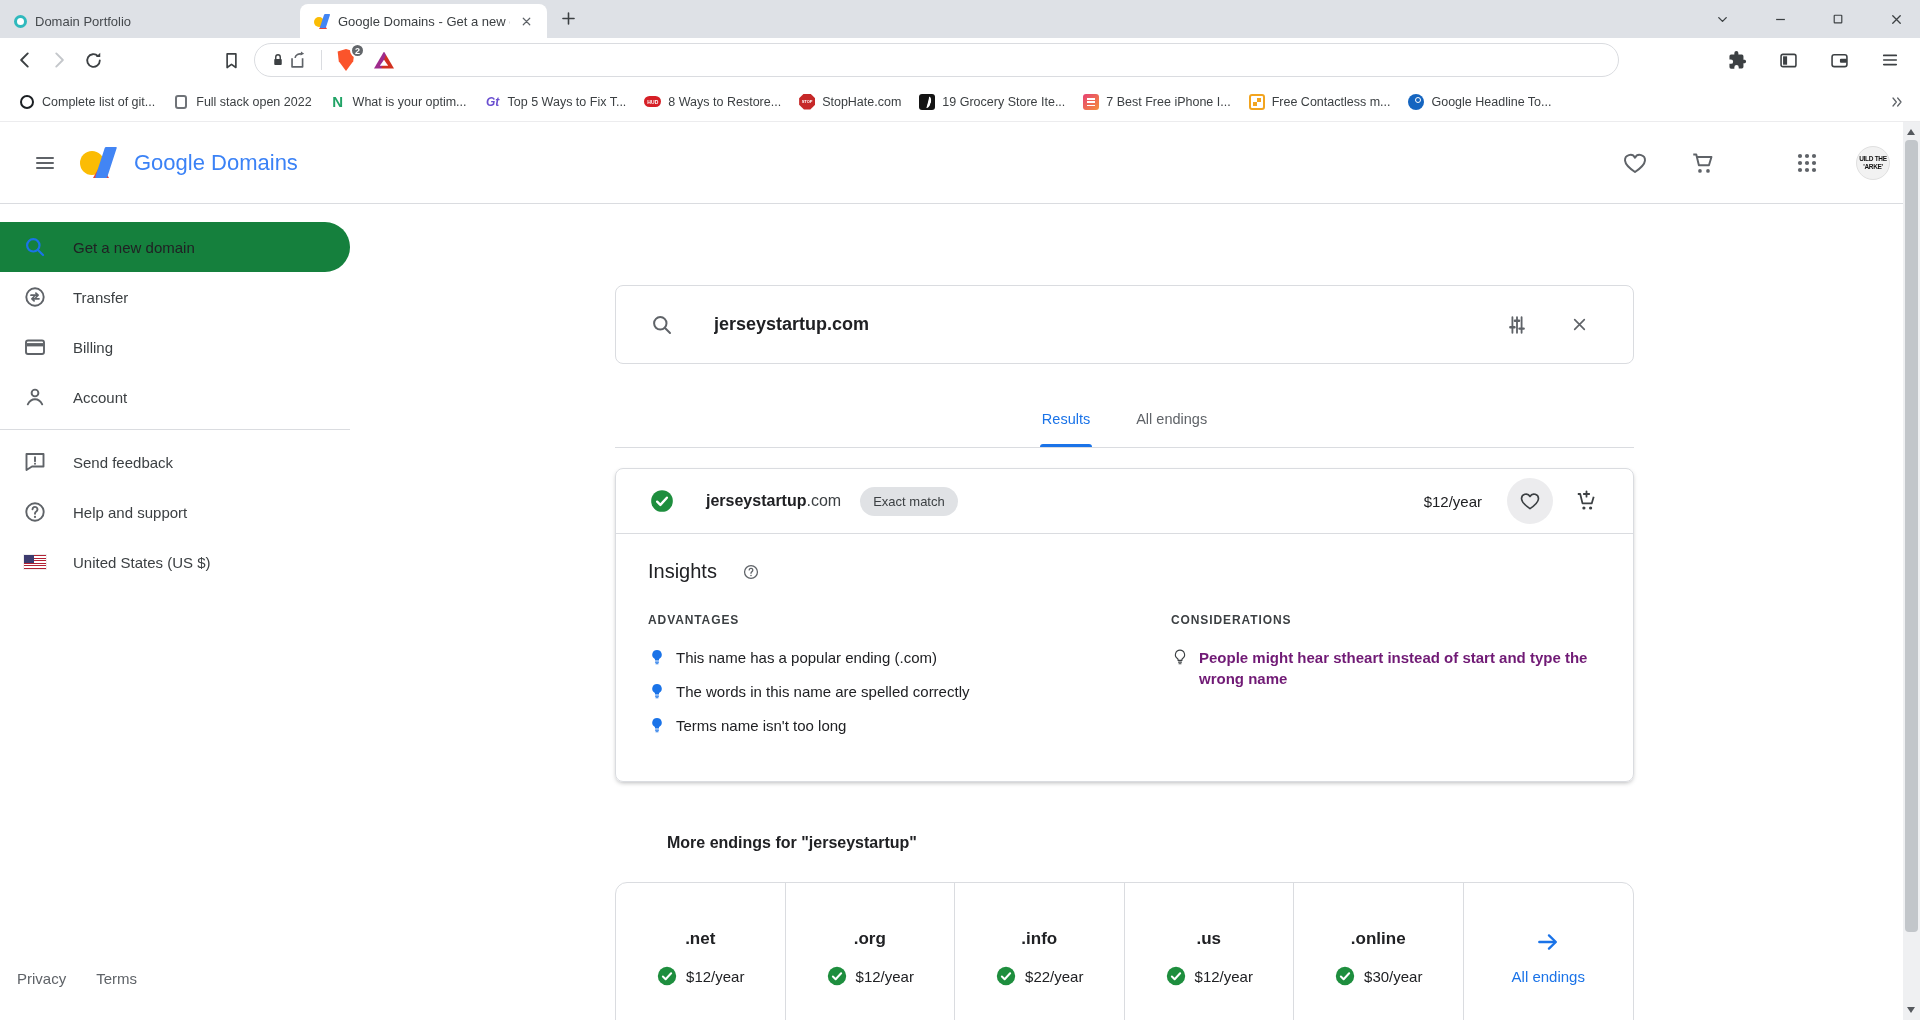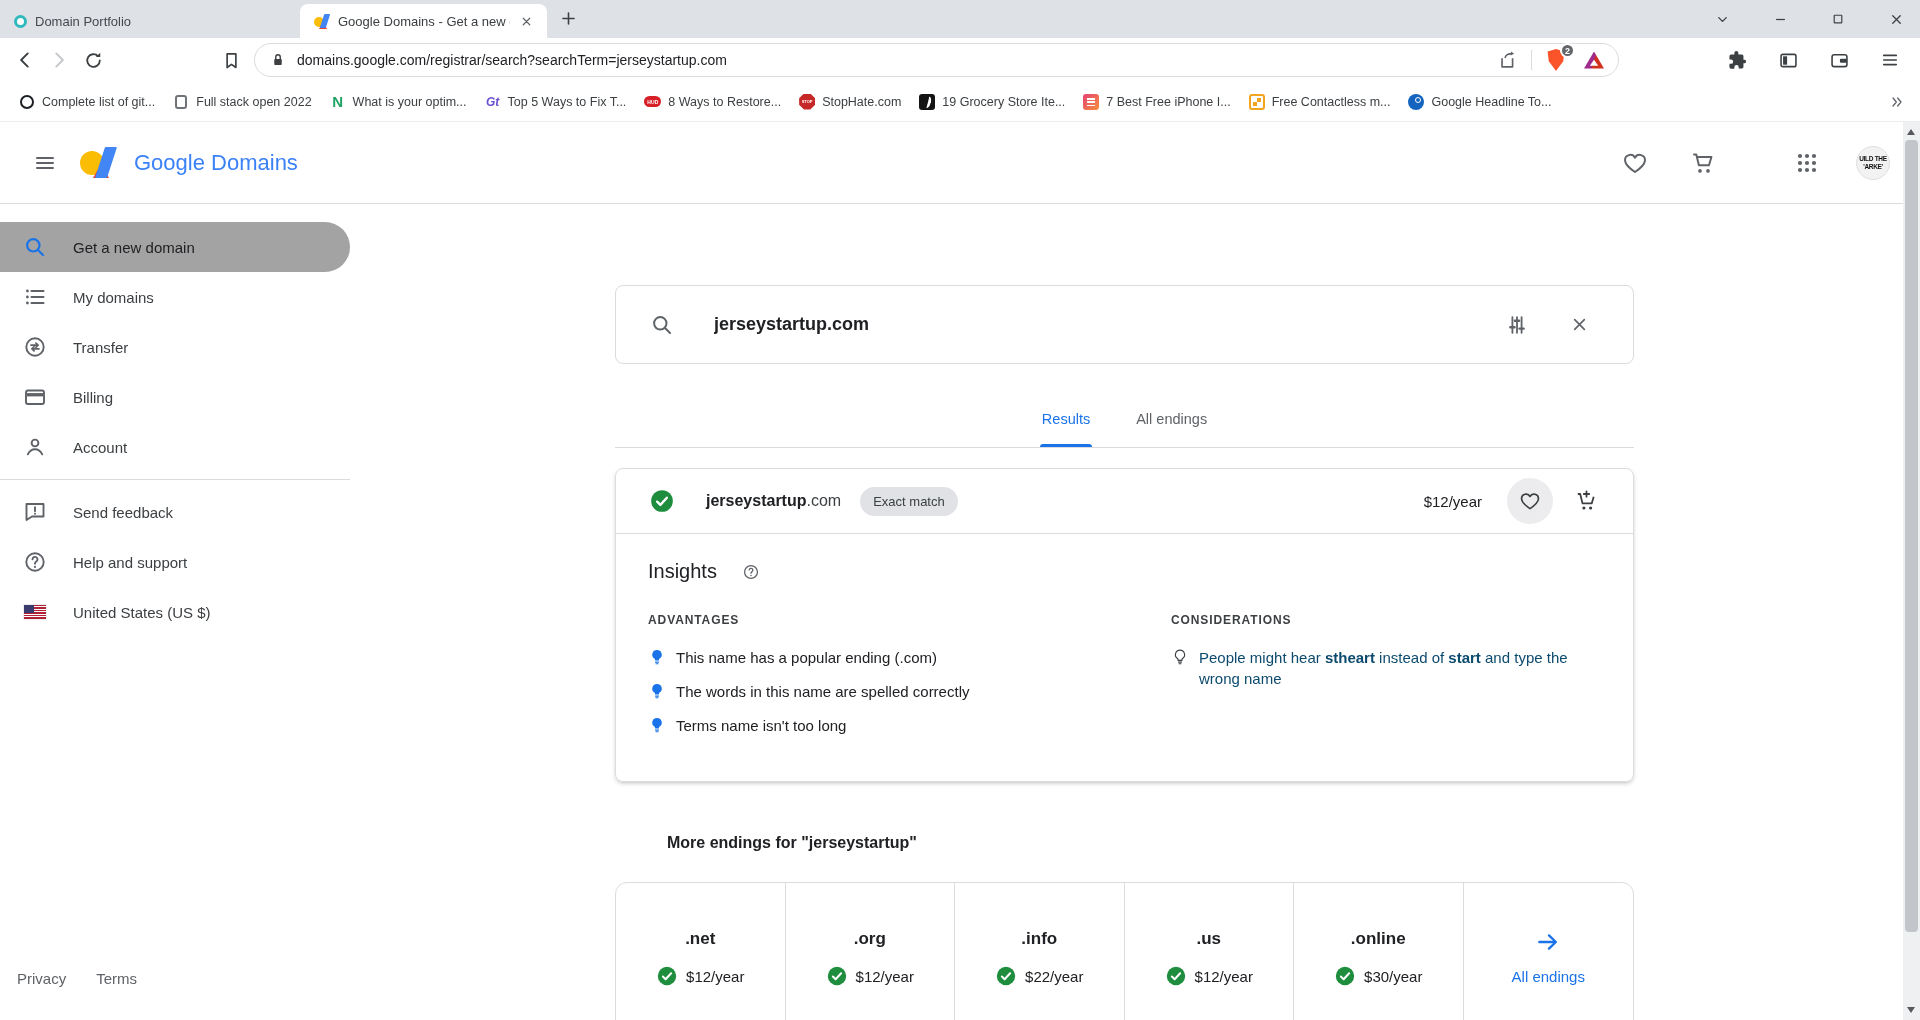--- a/index.html
+++ b/index.html
@@ -66,21 +66,21 @@
   .product-title { margin-left:14px; font-size:22px; color:#3b82f6; }
   .header-actions { margin-left:auto; display:flex; align-items:center; margin-right:30px; }
   .hdr-btn { width:46px; height:46px; display:flex; align-items:center; justify-content:center; border-radius:50%; }
   .avatar { width:34px; height:34px; border-radius:50%; background:#f2f2f2; border:1px solid #e0e0e0; overflow:hidden; display:flex; flex-direction:column; align-items:center; justify-content:center; margin-left:26px; }
   .avatar span { font-size:6.5px; font-weight:900; color:#111; line-height:8px; letter-spacing:-.3px; white-space:nowrap; }
 
   .page-body { display:flex; height:816px; }
   .sidebar { width:350px; flex:none; padding-top:18px; position:relative; }
   .side-item { height:50px; display:flex; align-items:center; padding-left:23px; gap:26px; font-size:15px; font-weight:500; color:#3c4043; cursor:pointer; }
   .side-item .si-ic { width:24px; height:24px; color:#5f6368; flex:none; }
-  .side-item.active { background:#a3a3a3; border-radius:0 25px 25px 0; color:#202124; }
+  .side-item.active { background:#15803d; border-radius:0 25px 25px 0; color:#202124; }
   .side-item.active .si-ic { color:#1a73e8; }
   .side-divider { height:1px; background:#dadce0; margin:7px 0; }
   .flag { width:24px; height:16px; position:relative; background:repeating-linear-gradient(#b22234 0 1.25px,#fff 1.25px 2.5px); border:1px solid #eee; }
   .flag i { position:absolute; left:0; top:0; width:10px; height:8px; background:#3c3b6e; display:block; }
   .side-footer { position:absolute; left:17px; top:766px; display:flex; gap:30px; font-size:15px; color:#5f6368; }
   .side-footer span { cursor:pointer; }
 
   .content { margin-left:265px; width:1019px; }
   .search-card { margin-top:81px; height:79px; border:1px solid #dadce0; border-radius:8px; display:flex; align-items:center; padding:0 40px 0 34px; }
   .search-input { flex:1; margin-left:40px; border:none; outline:none; font-size:18px; font-weight:600; color:#202124; font-family:"Liberation Sans",sans-serif; }
@@ -103,21 +103,21 @@
   .cartadd-btn { margin-left:14px; width:40px; height:40px; display:flex; align-items:center; justify-content:center; border-radius:50%; }
 
   .insights { padding:26px 32px 32px; }
   .insights-titlerow { display:flex; align-items:center; gap:25px; margin-bottom:30px; }
   .insights-title { font-size:20px; color:#202124; }
   .ins-cols { display:flex; }
   .ins-col-left { width:523px; flex:none; }
   .ins-label { font-size:12px; font-weight:700; letter-spacing:.9px; color:#3c4043; margin-bottom:20px; }
   .ins-item { display:flex; gap:10px; align-items:flex-start; margin-bottom:13px; font-size:15px; color:#202124; line-height:21px; }
   .ins-item .bulb { flex:none; margin-top:0px; }
-  .consider-text { font-size:15px; color:#0c4a6e; line-height:21px; max-width:430px; }
+  .consider-text { font-size:15px; color:#701a75; line-height:21px; max-width:430px;font-weight:bold; }
 
   .more-title { margin:52px 0 0 52px; font-size:16px; font-weight:700; color:#202124; }
   .endings-grid { margin-top:30px; height:200px; border:1px solid #dadce0; border-radius:12px 12px 0 0; display:grid; grid-template-columns:repeat(6,1fr); }
   .ending-cell { border-right:1px solid #dadce0; text-align:center; padding-top:46px; cursor:pointer; }
   .ending-cell:last-child { border-right:none; }
   .ending-tld { font-size:17px; font-weight:600; color:#202124; }
   .ending-pricerow { margin-top:16px; display:inline-flex; align-items:center; gap:8px; font-size:15px; color:#202124; }
   .allend-cell .arrow-wrap { display:flex; justify-content:center; }
   .allend-label { display:block; margin-top:13px; font-size:15px; font-weight:500; color:#1a73e8; }
 
@@ -198,21 +198,20 @@
   <span class="nav-btn bookmark-flag-btn">
     <svg width="21" height="21" viewBox="0 0 24 24">
         <path d="M7 4.5h10V20l-5-3.6L7 20z" fill="none" stroke="#3c4043" stroke-width="1.9" stroke-linejoin="round"></path>
       </svg>
   </span>
   <div class="addressbar">
     <svg width="18" height="18" viewBox="0 0 24 24">
         <rect x="7" y="10.5" width="10" height="8" rx="1.2" fill="#3c4043"></rect>
         <path d="M9 10.5V8a3 3 0 0 1 6 0v2.5" fill="none" stroke="#3c4043" stroke-width="1.9"></path>
       </svg>
-    <span class="url-text">domains.google.com/registrar/search?searchTerm=jerseystartup.com</span>
     <span>
       <svg width="22" height="22" viewBox="0 0 24 24">
           <path d="M5.5 10v9.5h11.5V10" fill="none" stroke="#5f6368" stroke-width="1.8" stroke-linejoin="round"></path>
           <path d="M8.8 9.6c.5-3.6 4.2-4.9 7.2-4.1" fill="none" stroke="#5f6368" stroke-width="1.8"></path>
           <path d="M15.3 2.6l3.4 2.6-3.9 1.9z" fill="#5f6368"></path>
         </svg>
     </span>
     <span class="bar-sep"></span>
     <span class="shield-wrap">
       <span class="shield"></span>
@@ -359,31 +358,20 @@
 
     <div class="sidebar">
       <div class="side-item active">
         <span class="si-ic">
           <svg width="24" height="24" viewBox="0 0 24 24">
               <circle cx="10.3" cy="10.3" r="6.2" fill="none" stroke="currentColor" stroke-width="2.2"></circle>
               <path d="M15 15l5 5" stroke="currentColor" stroke-width="2.2" stroke-linecap="round"></path>
             </svg>
         </span>
         <span>Get a new domain</span>
-      </div>
-      <div class="side-item">
-        <span class="si-ic">
-          <svg width="24" height="24" viewBox="0 0 24 24">
-              <path d="M8.5 6h12M8.5 12h12M8.5 18h12" stroke="currentColor" stroke-width="2.1" stroke-linecap="round"></path>
-              <circle cx="4.4" cy="6" r="1.4" fill="currentColor"></circle>
-              <circle cx="4.4" cy="12" r="1.4" fill="currentColor"></circle>
-              <circle cx="4.4" cy="18" r="1.4" fill="currentColor"></circle>
-            </svg>
-        </span>
-        <span>My domains</span>
       </div>
       <div class="side-item">
         <span class="si-ic">
           <svg width="24" height="24" viewBox="0 0 24 24">
               <circle cx="12" cy="12" r="8.7" fill="none" stroke="currentColor" stroke-width="1.9"></circle>
               <path d="M8 10.2h7M12.9 8.1l2.2 2.1-2.2 2.1" fill="none" stroke="currentColor" stroke-width="1.7" stroke-linecap="round" stroke-linejoin="round"></path>
               <path d="M16 13.8H9M11.1 11.7 8.9 13.8l2.2 2.1" fill="none" stroke="currentColor" stroke-width="1.7" stroke-linecap="round" stroke-linejoin="round"></path>
             </svg>
         </span>
         <span>Transfer</span>

